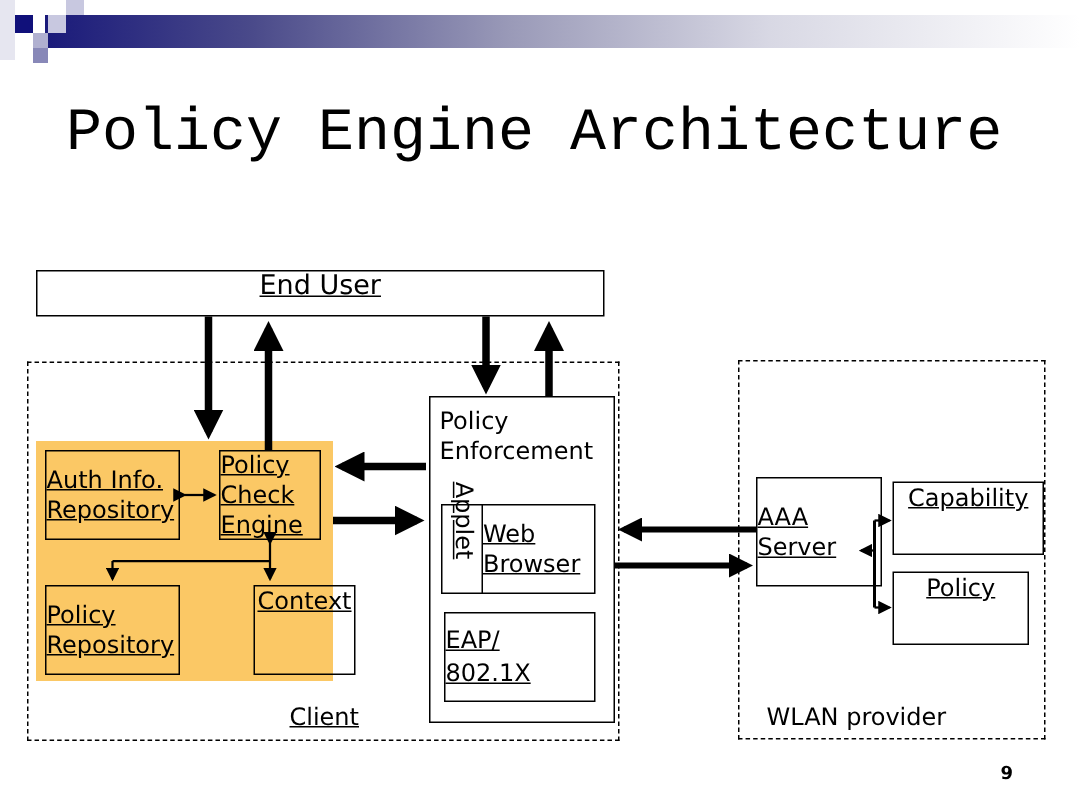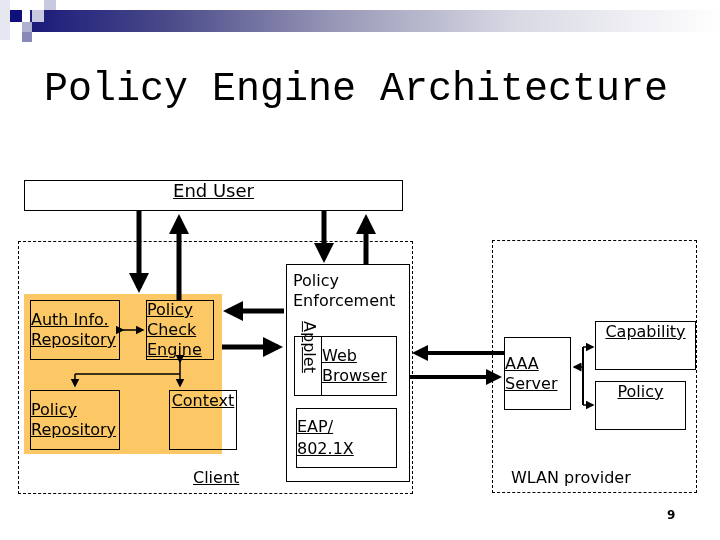--- a/index.html
+++ b/index.html
@@ -69,21 +69,21 @@
   <span>Web</span>
   <span>Browser</span>
 </div>
 <div class="box" style="left:296px;top:408px;width:101px;height:60px;flex-direction:column;line-height:22px;">
   <span>EAP/</span>
   <span>802.1X</span>
 </div>
 
 <div class="dash" style="left:492px;top:240px;width:205px;height:253px;"></div>
 <div class="lbl" style="left:499px;top:468px;margin-left:12px;">WLAN provider</div>
-<div class="box" style="left:504px;top:337px;width:67px;height:73px;flex-direction:column;">
+<div class="box" style="left:504px;top:318px;width:84px;height:73px;flex-direction:column;">
   <span>AAA</span>
   <span>Server</span>
 </div>
 <div class="box" style="left:595px;top:321px;width:101px;height:49px;">
   <span>Capability</span>
 </div>
 <div class="box" style="left:595px;top:381px;width:91px;height:49px;">
   <span>Policy</span>
 </div>
 

